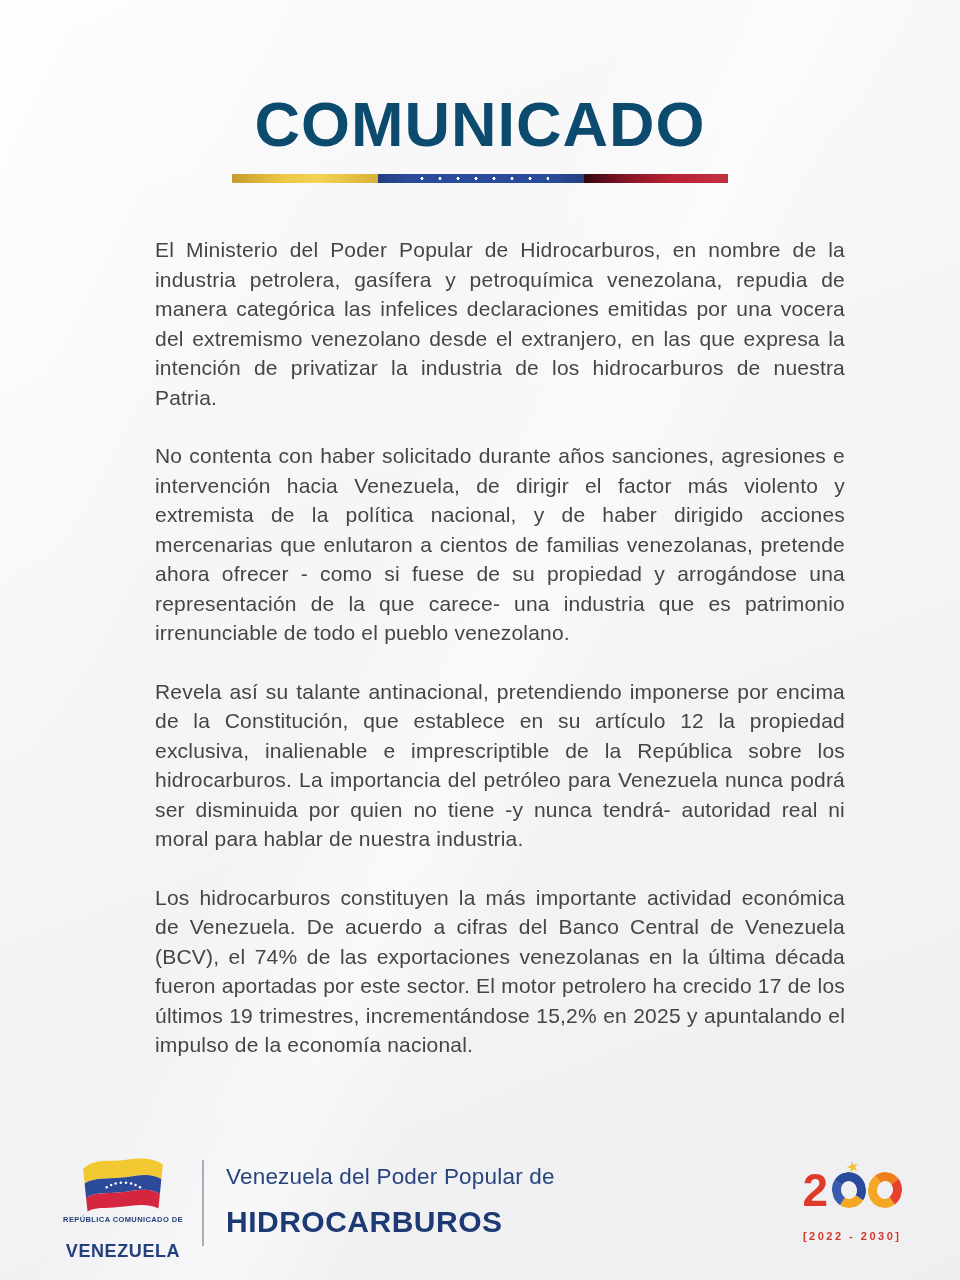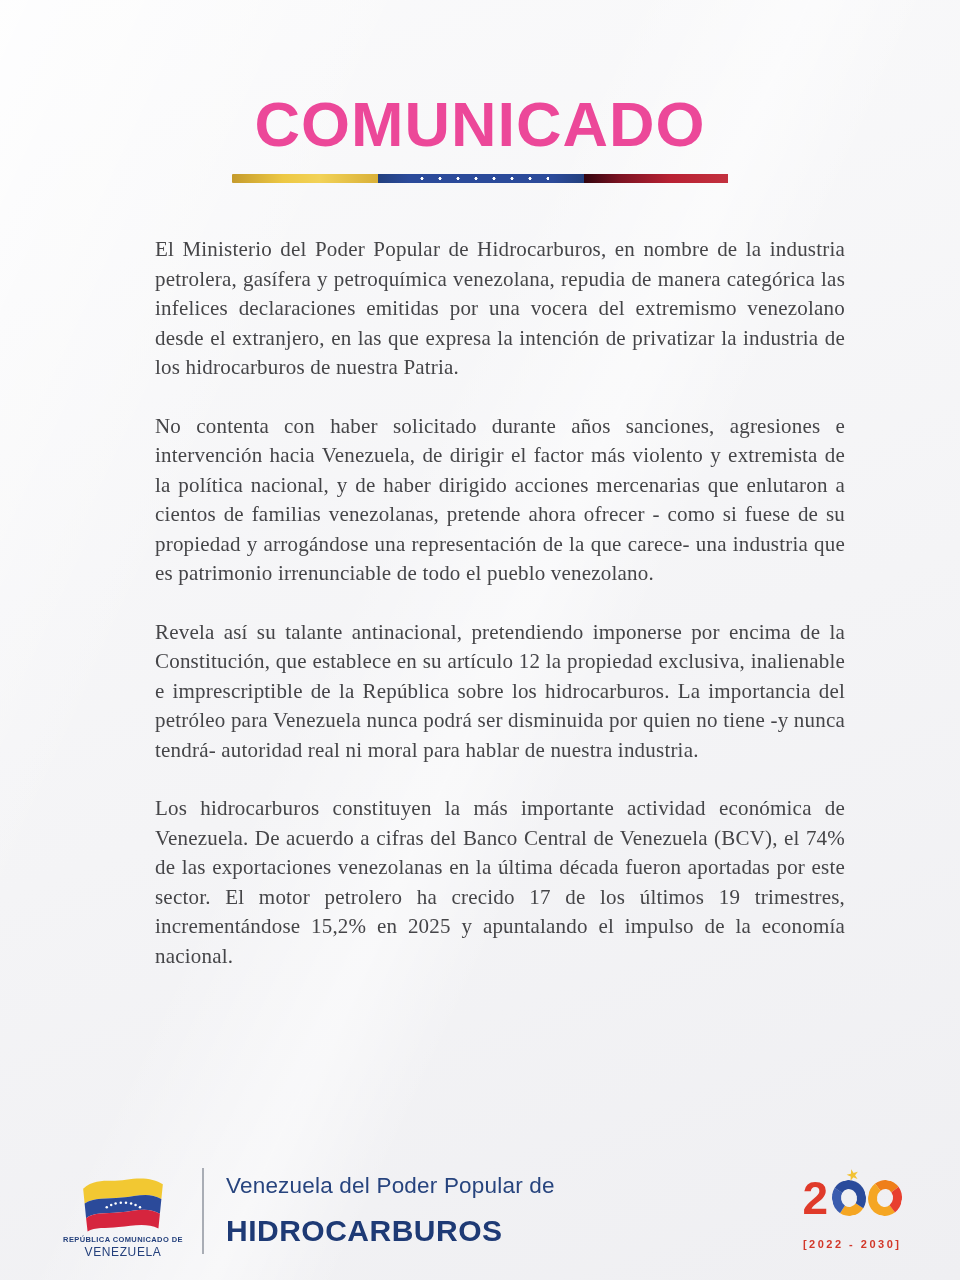--- a/index.html
+++ b/index.html
@@ -28,21 +28,21 @@
 
   
   .header {
     margin-top: 88px;
     text-align: center;
   }
   .title {
     font-size: 63px;
     font-weight: 800;
     letter-spacing: 1px;
-    color: #ec4899;
+    color: #0c4a6e;
   }
   .divider {
     width: 497px;
     height: 9px;
     margin: 14px auto 0 auto;
     display: flex;
     border-radius: 1px;
     overflow: hidden;
   }
   .seg-gold {
@@ -66,21 +66,20 @@
   }
   .seg-red {
     width: 29%;
     background: linear-gradient(90deg, #33050f 0%, #7c1322 25%, #b82133 60%, #c3313f 100%);
   }
 
   
   .content {
     margin: 52px 115px 0 155px;
     width: 690px;
-    font-family: Liberation Serif, serif;
   }
   .content p {
     font-size: 21px;
     line-height: 29.5px;
     color: #454548;
     text-align: justify;
     letter-spacing: 0.2px;
     margin-bottom: 29px;
   }
 
@@ -104,25 +103,25 @@
   }
   .flag-svg { display: block; margin: 0 auto; }
   .republic-small {
     font-size: 7.5px;
     font-weight: 700;
     letter-spacing: 0.4px;
     color: #24407c;
     margin-top: 2px;
   }
   .republic-big {
-    font-size: 12px;
-    font-weight: 400;
+    font-size: 18px;
+    font-weight: 700;
     letter-spacing: 0.6px;
     color: #24407c;
-    margin-top: 1px;
+    margin-top: 17px;
   }
   .v-rule {
     width: 2px;
     height: 86px;
     background: #a9adb5;
     margin: 0 22px 8px 18px;
   }
   .ministry-block { padding-bottom: 10px; }
   .ministry-line1 {
     font-size: 22.5px;

